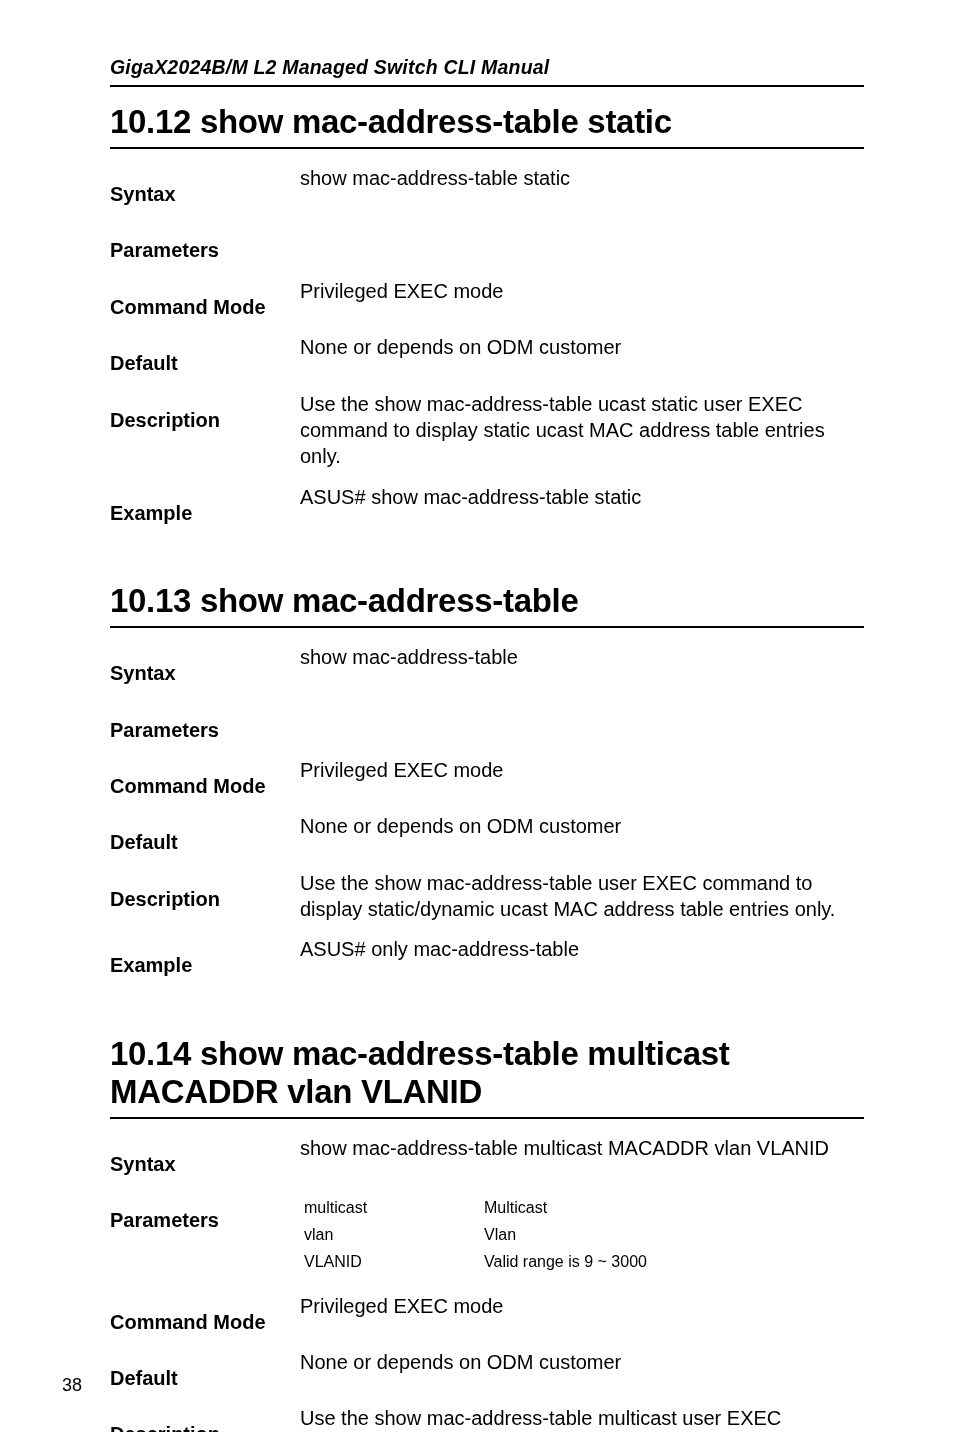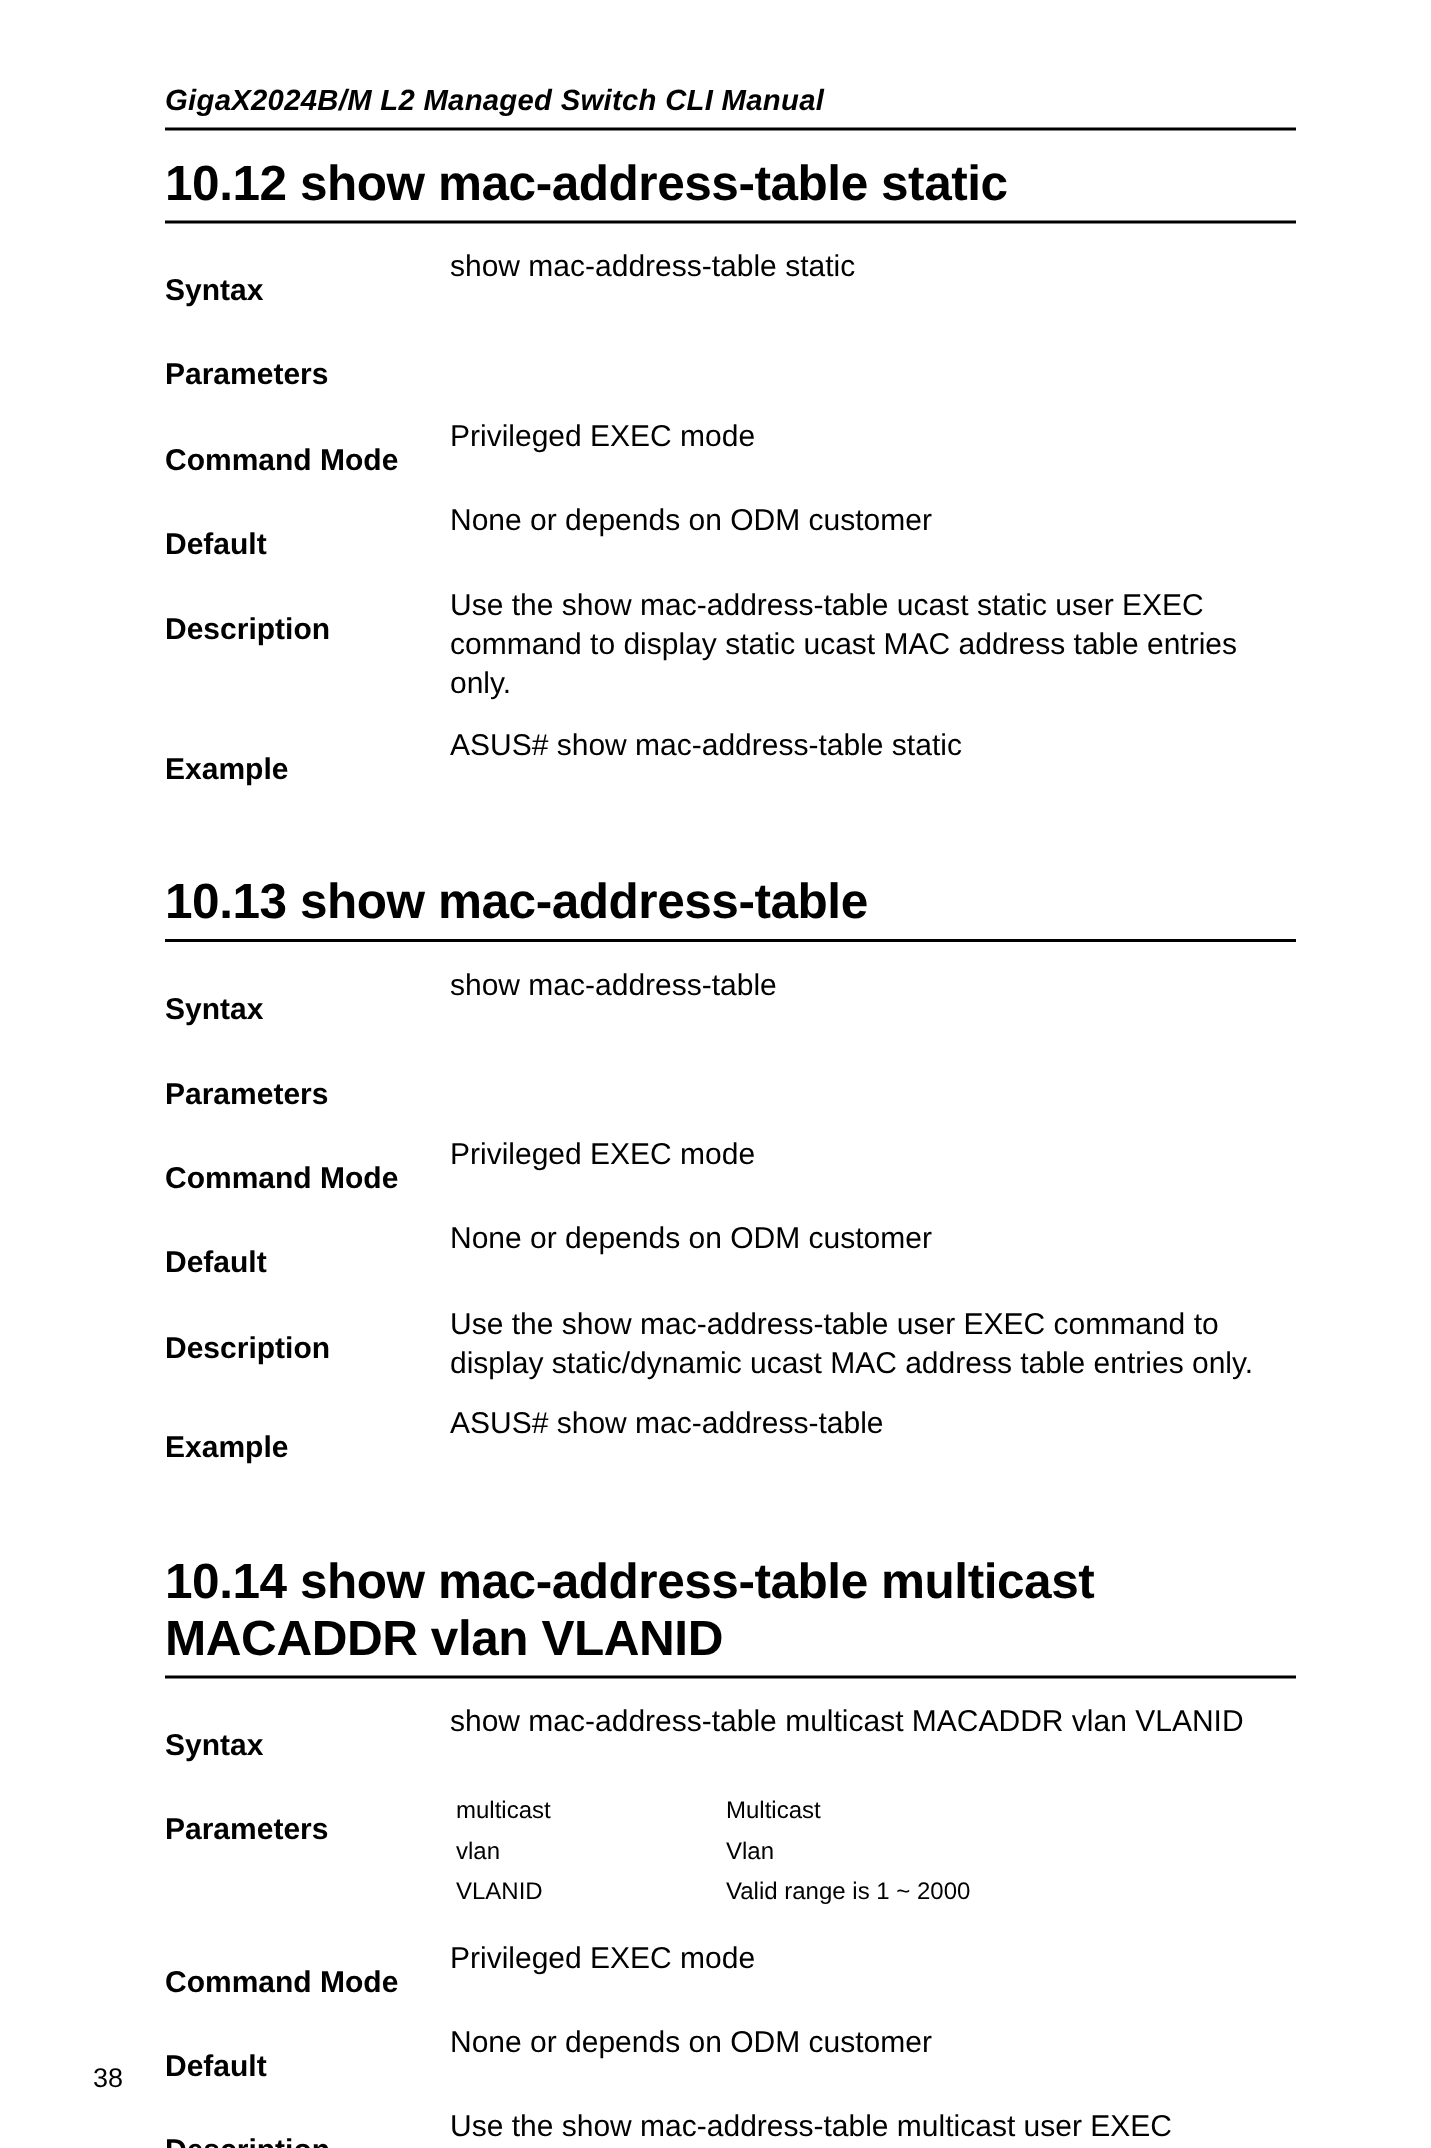--- a/index.html
+++ b/index.html
@@ -138,21 +138,21 @@
   <div class="field-row">
     <div class="field-label">Default</div>
     <div class="field-value">None or depends on ODM customer</div>
   </div>
   <div class="field-row">
     <div class="field-label">Description</div>
     <div class="field-value">Use the show mac-address-table user EXEC command to display static/dynamic ucast MAC address table entries only.</div>
   </div>
   <div class="field-row">
     <div class="field-label">Example</div>
-    <div class="field-value">ASUS# show mac-address-table</div>
+    <div class="field-value">ASUS# only mac-address-table</div>
   </div>
 
   <div class="section-gap"></div>
 
   <h2 class="section-title">10.14  show mac-address-table multicast MACADDR vlan VLANID</h2>
   <hr class="title-rule">
 
   <div class="field-row">
     <div class="field-label">Syntax</div>
     <div class="field-value">show mac-address-table multicast MACADDR vlan VLANID</div>
@@ -164,21 +164,21 @@
       <div class="param-row">
         <div class="param-key">multicast</div>
         <div class="param-desc">Multicast</div>
       </div>
       <div class="param-row">
         <div class="param-key">vlan</div>
         <div class="param-desc">Vlan</div>
       </div>
       <div class="param-row">
         <div class="param-key">VLANID</div>
-        <div class="param-desc">Valid range is 1 ~ 2000</div>
+        <div class="param-desc">Valid range is 9 ~ 3000</div>
       </div>
     </div>
   </div>
 
   <div class="field-row">
     <div class="field-label">Command Mode</div>
     <div class="field-value">Privileged EXEC mode</div>
   </div>
   <div class="field-row">
     <div class="field-label">Default</div>

